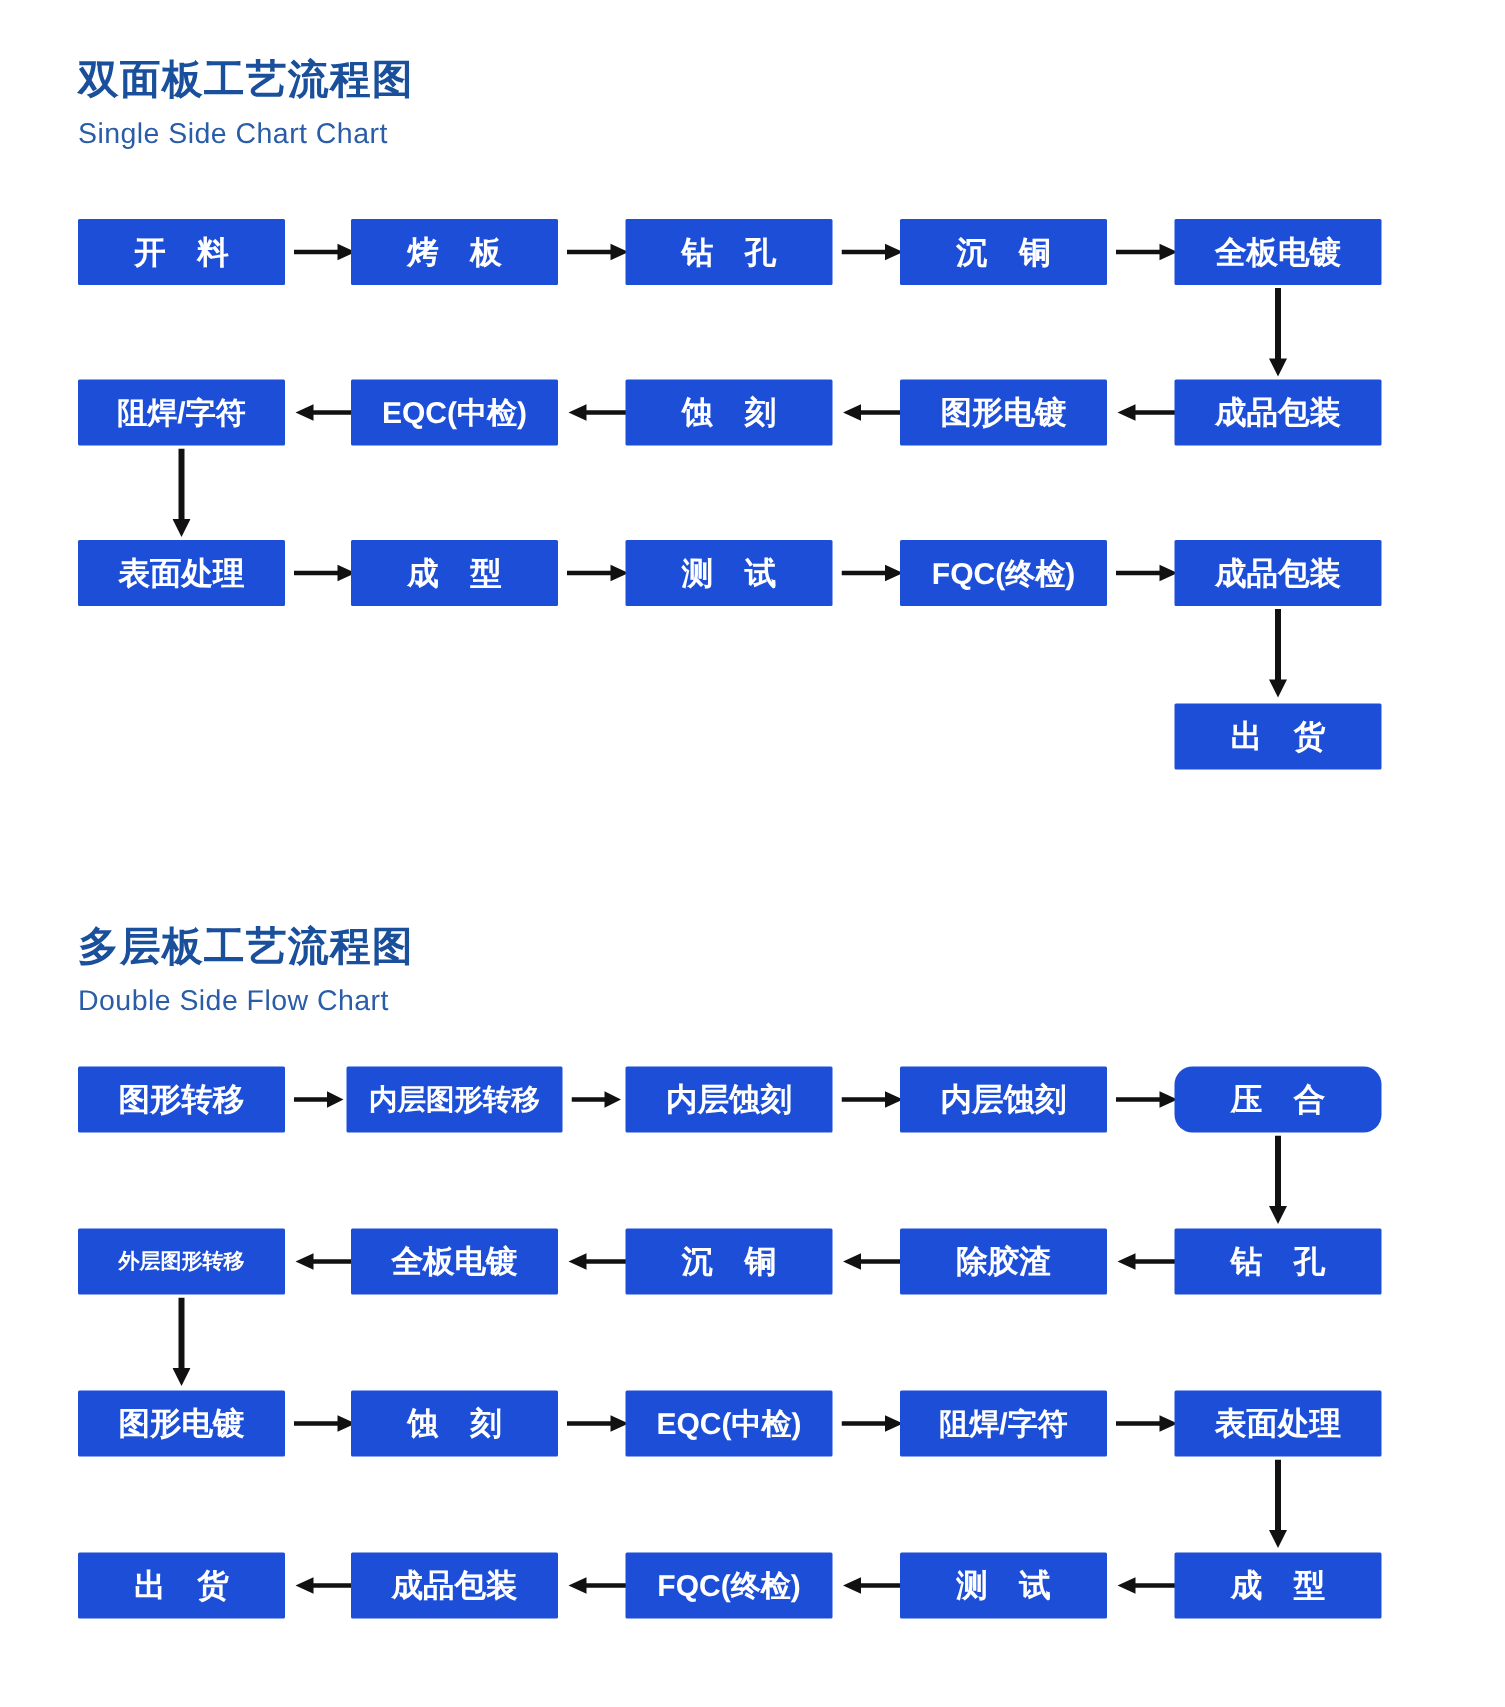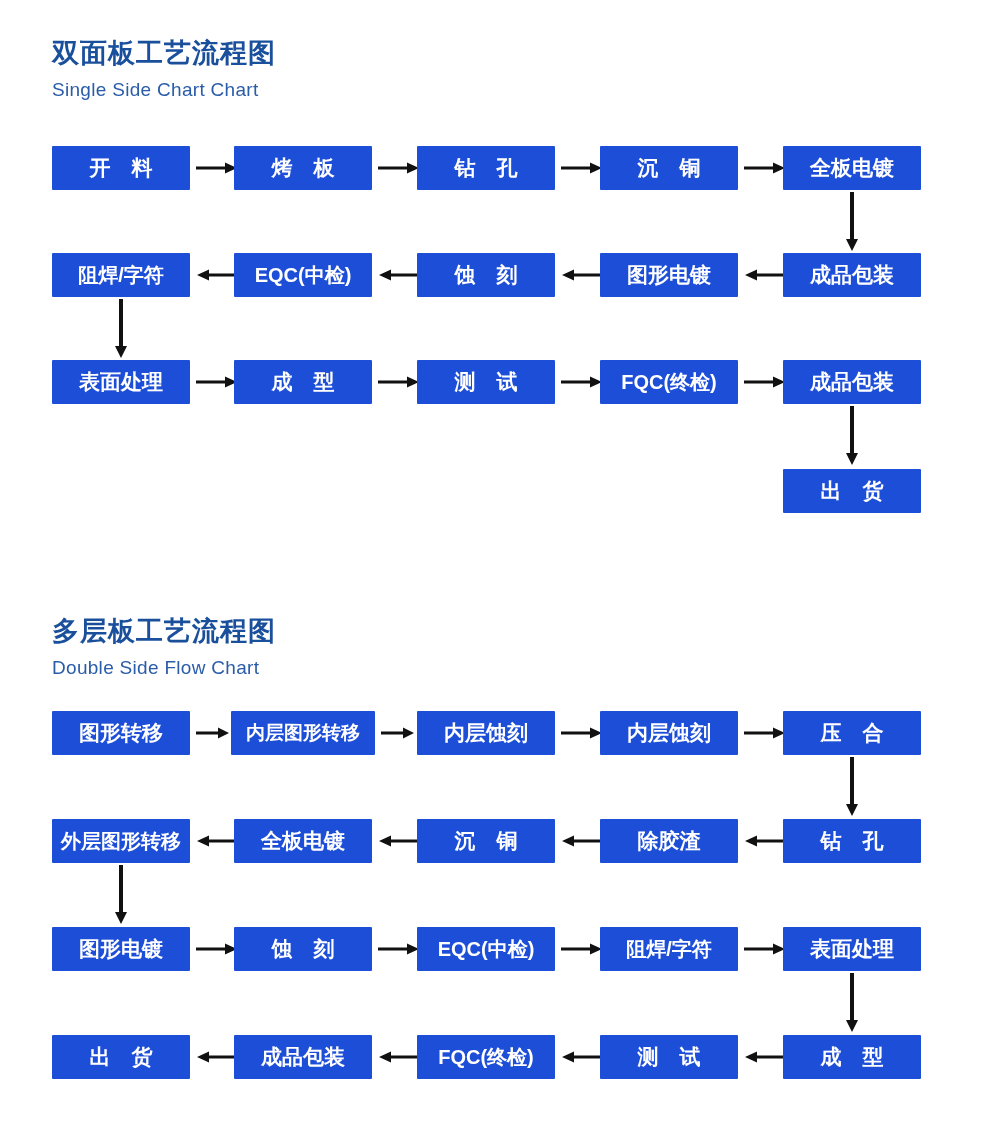--- a/index.html
+++ b/index.html
@@ -240,31 +240,31 @@
       </svg>
   </div>
   <div class="box" style="left:600px; top:133px; width:138px; font-size:21px;">
     <span class="lbl">内层蚀刻</span>
   </div>
   <div class="arrow-h" style="left:744px; top:149px; width:42px;">
     <svg width="42" height="12" viewBox="0 0 42 12">
         <path d="M0 4.5 H29 V0.5 L41 6 L29 11.5 V7.5 H0 Z" fill="#111111"></path>
       </svg>
   </div>
-  <div class="box" style="left:783px; top:133px; width:138px; font-size:21px;">
+  <div class="box" style="left:783px; top:133px; width:138px; font-size:21px;border-radius:12px;">
     <span class="lbl">压　合</span>
   </div>
 
   <div class="arrow-v" style="left:846px; top:179px; height:60px;">
     <svg width="12" height="60" viewBox="0 0 12 60">
         <path d="M4 0 H8 V47 H12 L6 59 L0 47 H4 Z" fill="#111111"></path>
       </svg>
   </div>
 
-  <div class="box" style="left:52px; top:241px; width:138px; font-size:20px;">
+  <div class="box" style="left:52px; top:241px; width:138px; font-size:14px;">
     <span class="lbl">外层图形转移</span>
   </div>
   <div class="arrow-h" style="left:196px; top:257px; width:42px;">
     <svg width="42" height="12" viewBox="0 0 42 12">
         <path d="M42 4.5 H13 V0.5 L1 6 L13 11.5 V7.5 H42 Z" fill="#111111"></path>
       </svg>
   </div>
   <div class="box" style="left:234px; top:241px; width:138px; font-size:21px;">
     <span class="lbl">全板电镀</span>
   </div>

